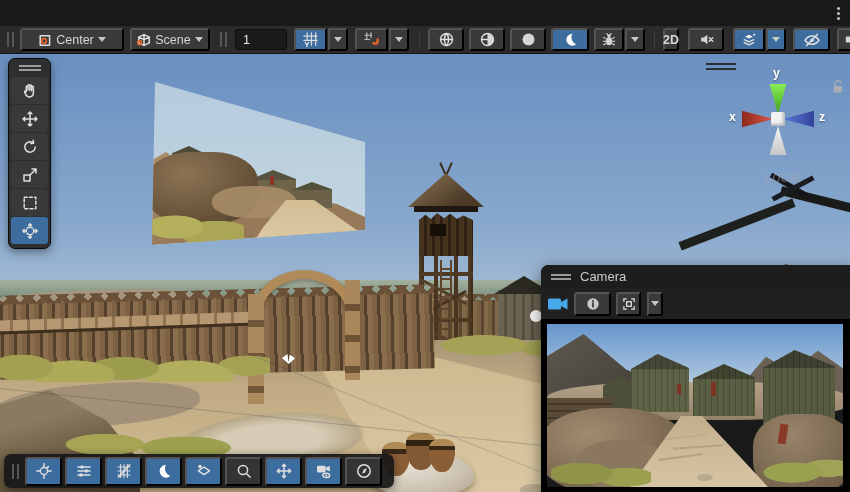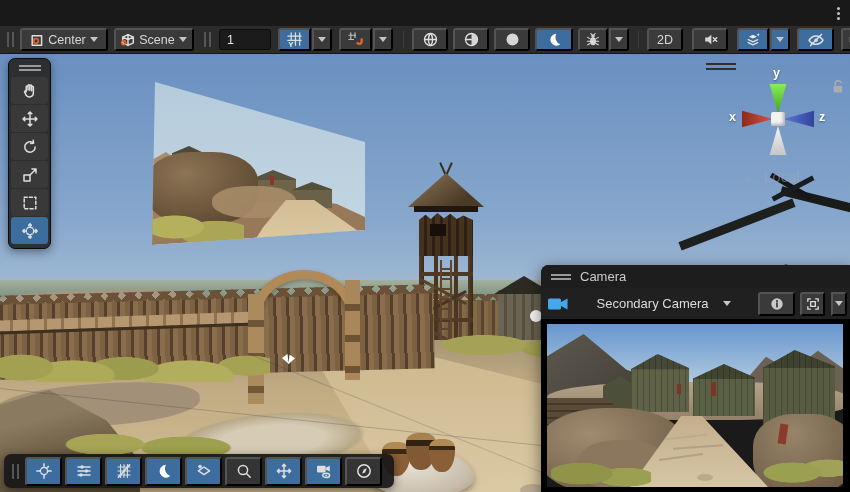--- a/index.html
+++ b/index.html
@@ -50,21 +50,21 @@
 
   <div class="tabbar">
     <div class="kebab">
         <span class="kdot"></span>
       </div>
   </div>
 
   <div class="toolbar">
     <span class="vgrip" style="margin-left:7px"></span>
 
-    <button class="tbtn" style="margin-left:6px;width:88px">
+    <button class="tbtn" style="margin-left:6px;width:104px">
       <svg width="14" height="14" viewBox="0 0 14 14">
           <rect class="ic" x="2.2" y="2.8" width="9.4" height="9.4"></rect>
           <circle cx="6" cy="8" r="2.3" fill="none" stroke="#e0642a" stroke-width="1.7"></circle>
         </svg>
       <span>Center</span>
       <span class="caret"></span>
     </button>
 
     <button class="tbtn" style="margin-left:6px;width:80px">
       <svg width="14" height="14" viewBox="0 0 14 14">
@@ -129,21 +129,21 @@
           <ellipse cx="9" cy="11" rx="3.4" ry="4.4" fill="#d6d6d6"></ellipse>
           <path class="ic" style="stroke-width:1.2" d="M5.6 8L3 6.6M5.4 11H2.6M5.6 13.5L3 15M12.4 8L15 6.6M12.6 11h2.8M12.4 13.5L15 15M7.6 3.6L6.6 2.2M10.4 3.6l1-1.4"></path>
         </svg>
     </button>
     <button class="tbtn half-r">
         <span class="caret"></span>
       </button>
 
     <span class="vsep" style="margin-left:9px"></span>
 
-    <button class="tbtn" style="margin-left:8px;width:36px;font-weight:normal">
+    <button class="tbtn" style="margin-left:8px;width:16px;font-weight:bold">
         <span>2D</span>
       </button>
 
     <button class="tbtn" style="margin-left:9px;width:36px">
       <svg width="17" height="17" viewBox="0 0 18 18">
           <path d="M3.4 7v4h2.8l3.7 3.1V3.9L6.2 7z" fill="#d6d6d6"></path>
           <path class="ic" d="M12 7.2l3.6 3.6M15.6 7.2L12 10.8"></path>
         </svg>
     </button>
 
@@ -333,24 +333,20 @@
   <div class="campanel">
     <div class="camhead">
       <span class="hgrip" style="margin:0;width:20px"></span>
       <span>Camera</span>
     </div>
     <div class="camrow">
       <svg width="22" height="16" viewBox="0 0 22 16">
           <rect x="1" y="2.5" width="13" height="11" rx="1.5" fill="#46a8e8"></rect>
           <path d="M14 6l6.5-3.4v10.8L14 10z" fill="#46a8e8"></path>
         </svg>
-      <div style="flex:1;display:flex;align-items:center;justify-content:center;gap:14px;font-size:13px;color:#dcdcdc">
-        <span>Secondary Camera</span>
-        <span class="caret"></span>
-      </div>
       <button class="pbtn" style="width:37px">
         <svg width="16" height="16" viewBox="0 0 18 18">
             <circle cx="9" cy="9" r="6.4" fill="#c9c9c9"></circle>
             <path d="M9 8v4.2" stroke="#2b2b2b" stroke-width="1.8" stroke-linecap="round"></path>
             <circle cx="9" cy="5.6" r="1.1" fill="#2b2b2b"></circle>
           </svg>
       </button>
       <button class="pbtn" style="width:25px;border-radius:3px 0 0 3px">
         <svg width="16" height="16" viewBox="0 0 18 18">
             <path class="ic" d="M3.2 6V3.2H6M12 3.2h2.8V6M14.8 12v2.8H12M6 14.8H3.2V12"></path>

